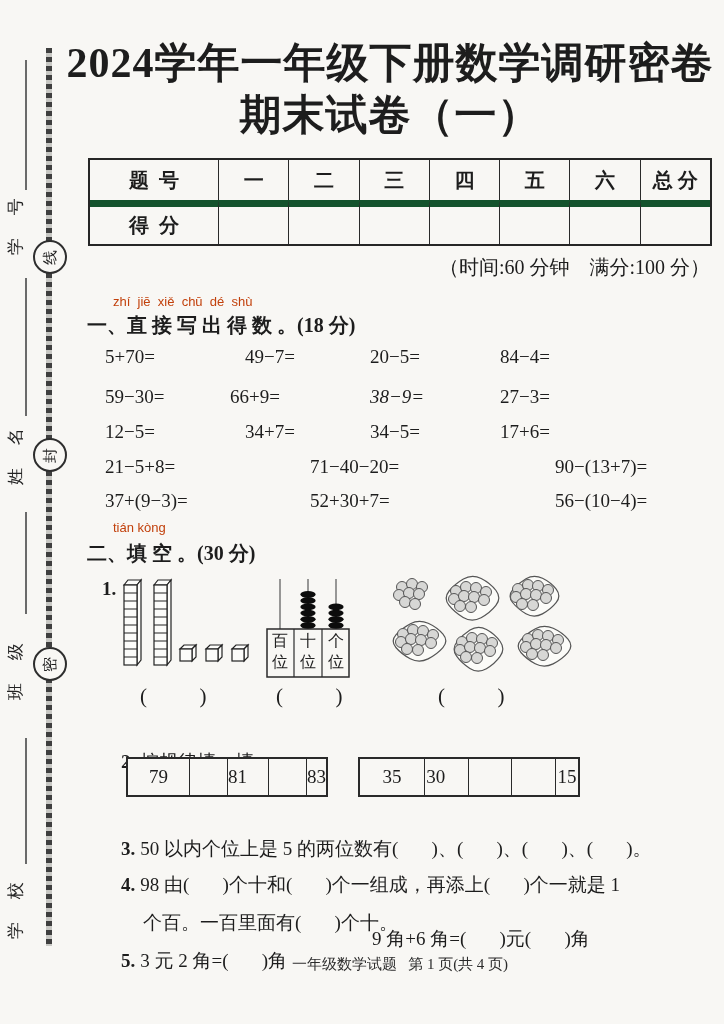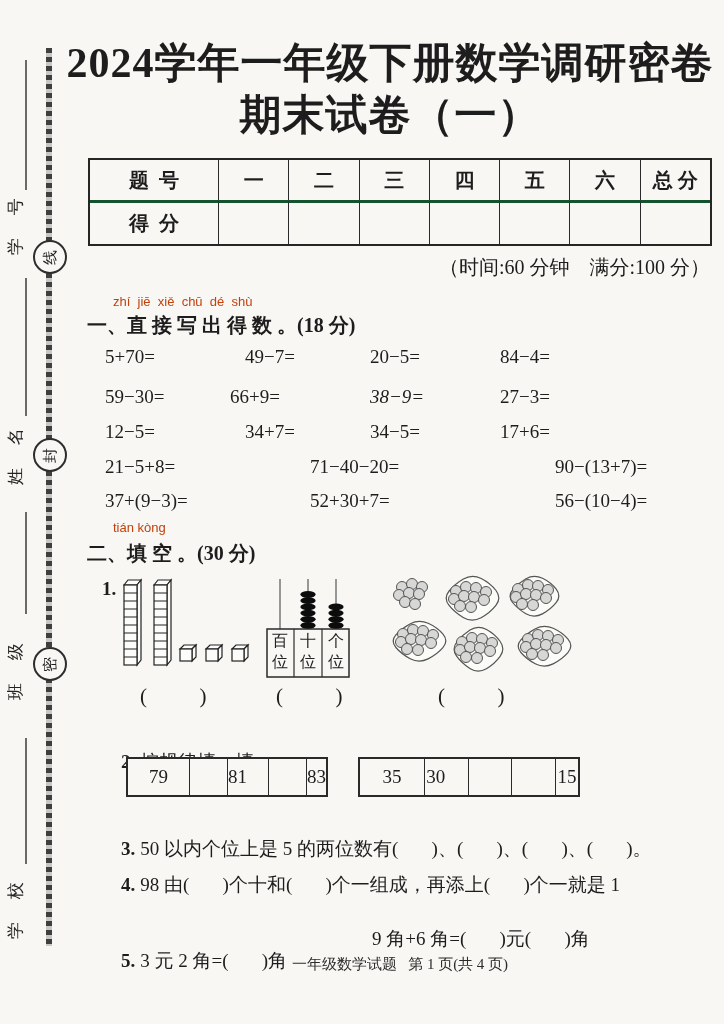--- a/index.html
+++ b/index.html
@@ -21,21 +21,21 @@
   .title{position:absolute;left:60px;width:660px;text-align:center;font-weight:700;
          font-size:42px;line-height:50px;letter-spacing:1px;}
   #t1{top:38px;}
   #t2{top:90px;}
   .score-table{position:absolute;left:88px;top:158px;width:620px;height:84px;
                border:2px solid #262626;display:grid;grid-template-columns:128px repeat(7,1fr);
                grid-template-rows:40px 1fr;background:#f8f7f4;}
   .score-cell{border-left:1px solid #2a2a2a;display:flex;align-items:center;justify-content:center;
               font-size:20px;font-weight:600;white-space:pre;}
   .score-cell.first{border-left:none;}
-  .score-cell.r2{border-top:3px solid #14532d;}
+  .score-cell.r2{border-top:7px solid #14532d;}
   .meta{position:absolute;right:14px;top:254px;font-size:20px;white-space:pre;}
 
   
   .pinyin{position:absolute;font-family:"Liberation Sans",sans-serif;font-size:13px;
           color:#c2410c;white-space:pre;}
   .s1py{left:113px;top:294px;}
   .s2py{left:113px;top:520px;}
   .sec-head{position:absolute;font-weight:700;font-size:20px;white-space:pre;}
   .s1h{left:87px;top:312px;}
   .s2h{left:87px;top:540px;}
@@ -276,20 +276,23 @@
       <div class="seq-cell">15</div>
     </div>
 
   <div class="qline" style="left:102px;top:814px;">
     <b class="qnum">3.</b><span>50 以内个位上是 5 的两位数有(       )、(       )、(       )、(       )。</span>
   </div>
 
   <div class="qline" style="left:102px;top:850px;">
     <b class="qnum">4.</b><span>98 由(       )个十和(       )个一组成，再添上(       )个一就是 1</span>
   </div>
+  <div class="qline" style="left:124px;top:888px;">
+    <span>个百。一百里面有(       )个十。</span>
+  </div>
 
   <div class="qline" style="left:102px;top:926px;">
     <b class="qnum">5.</b><span>3 元 2 角=(       )角</span>
   </div>
   <span class="qline" style="left:372px;top:926px;">9 角+6 角=(       )元(       )角</span>
 
   <div class="footer">一年级数学试题   第 1 页(共 4 页)</div>
 </div>
 
 </body></html>

